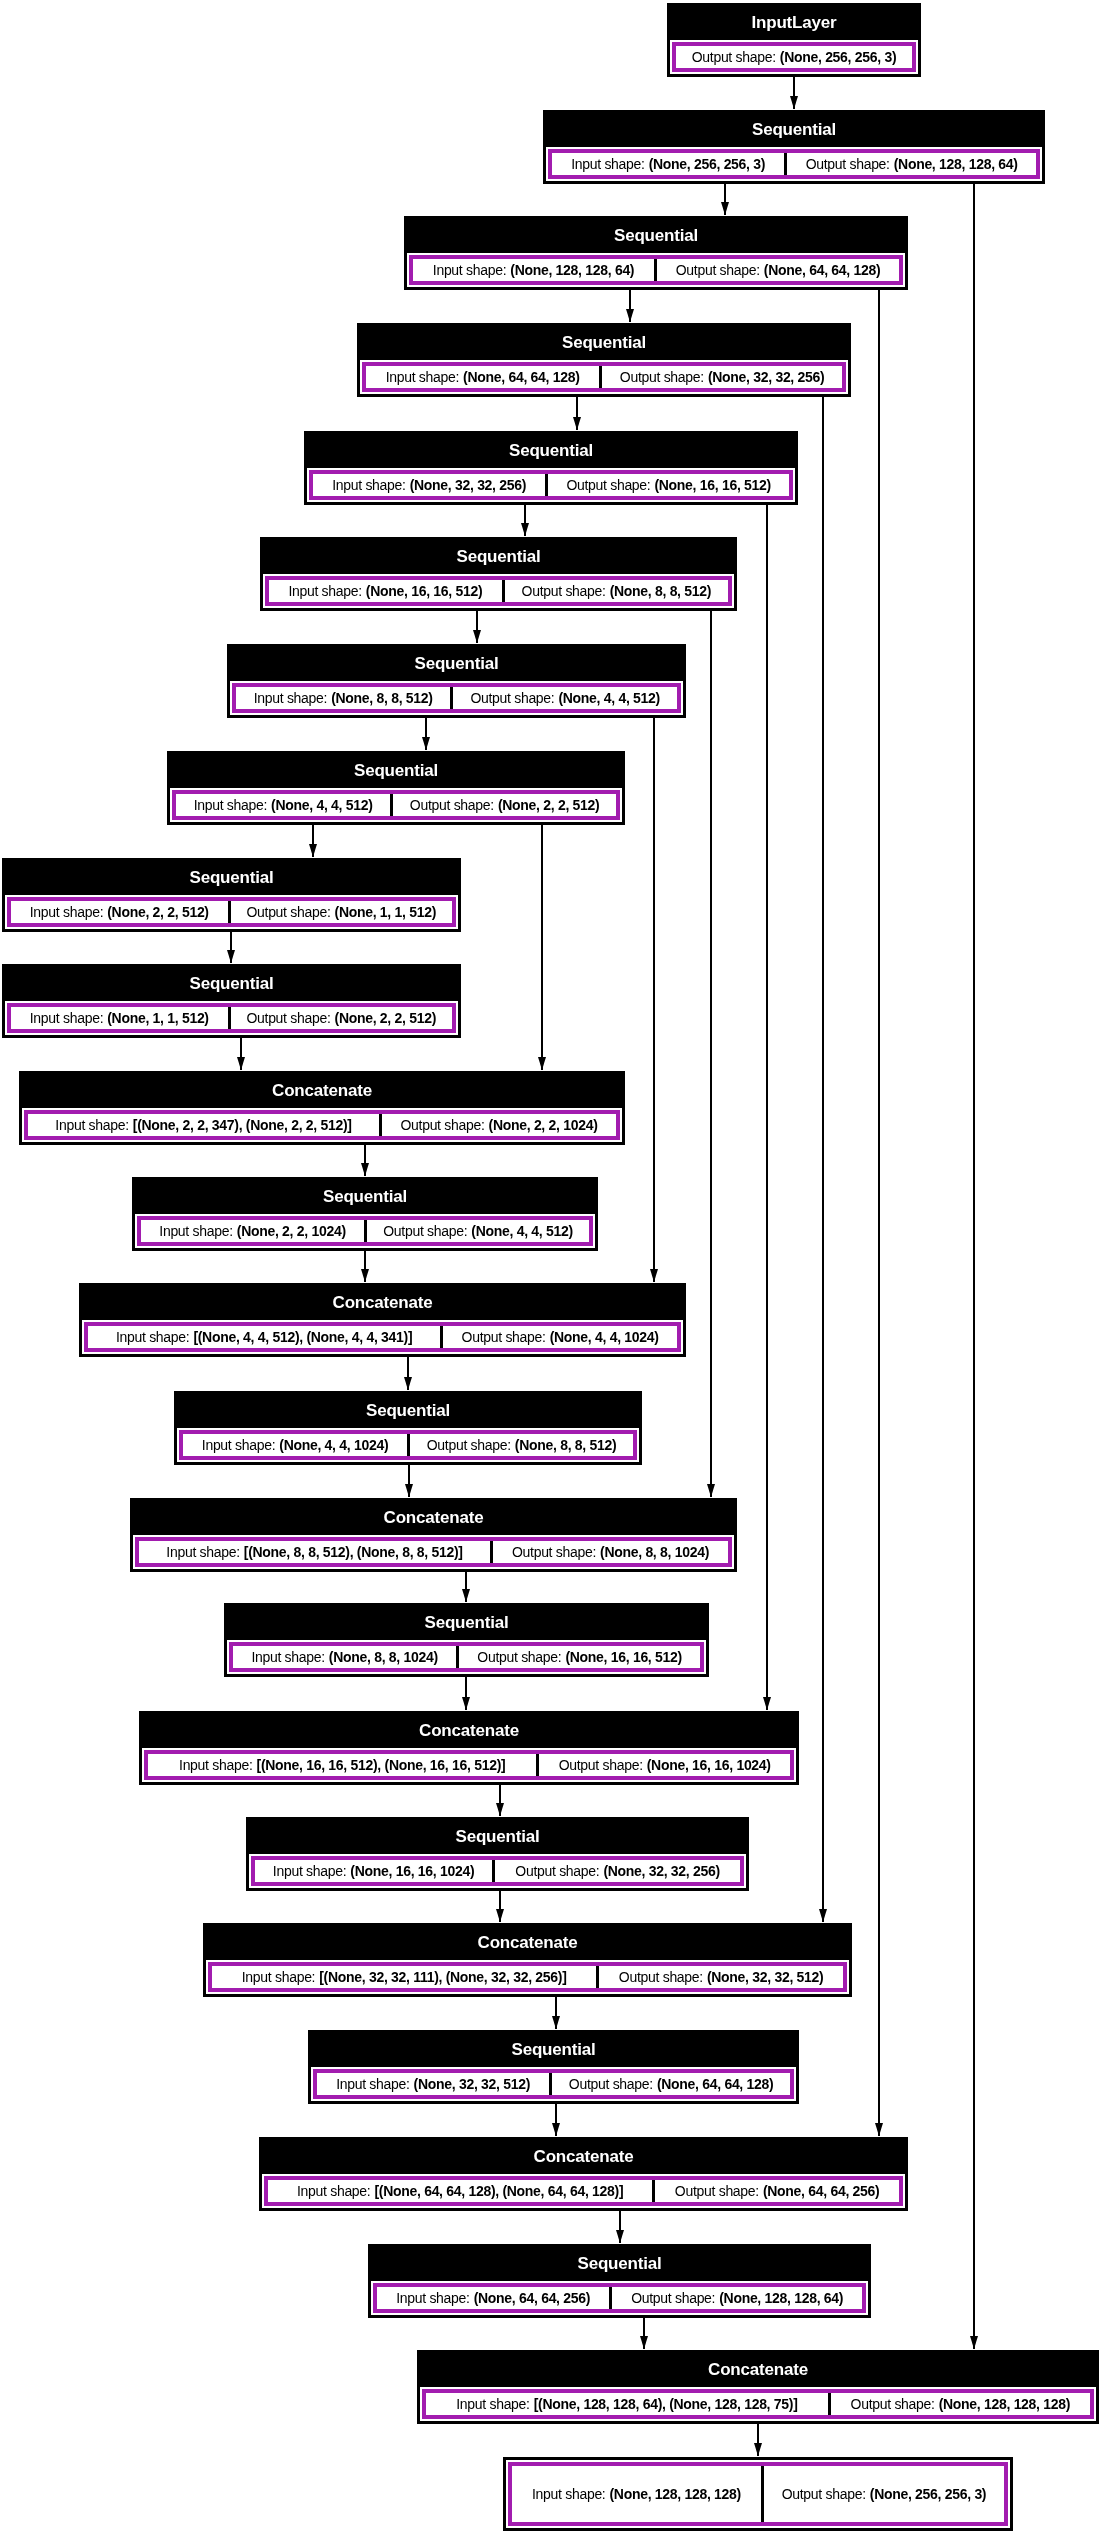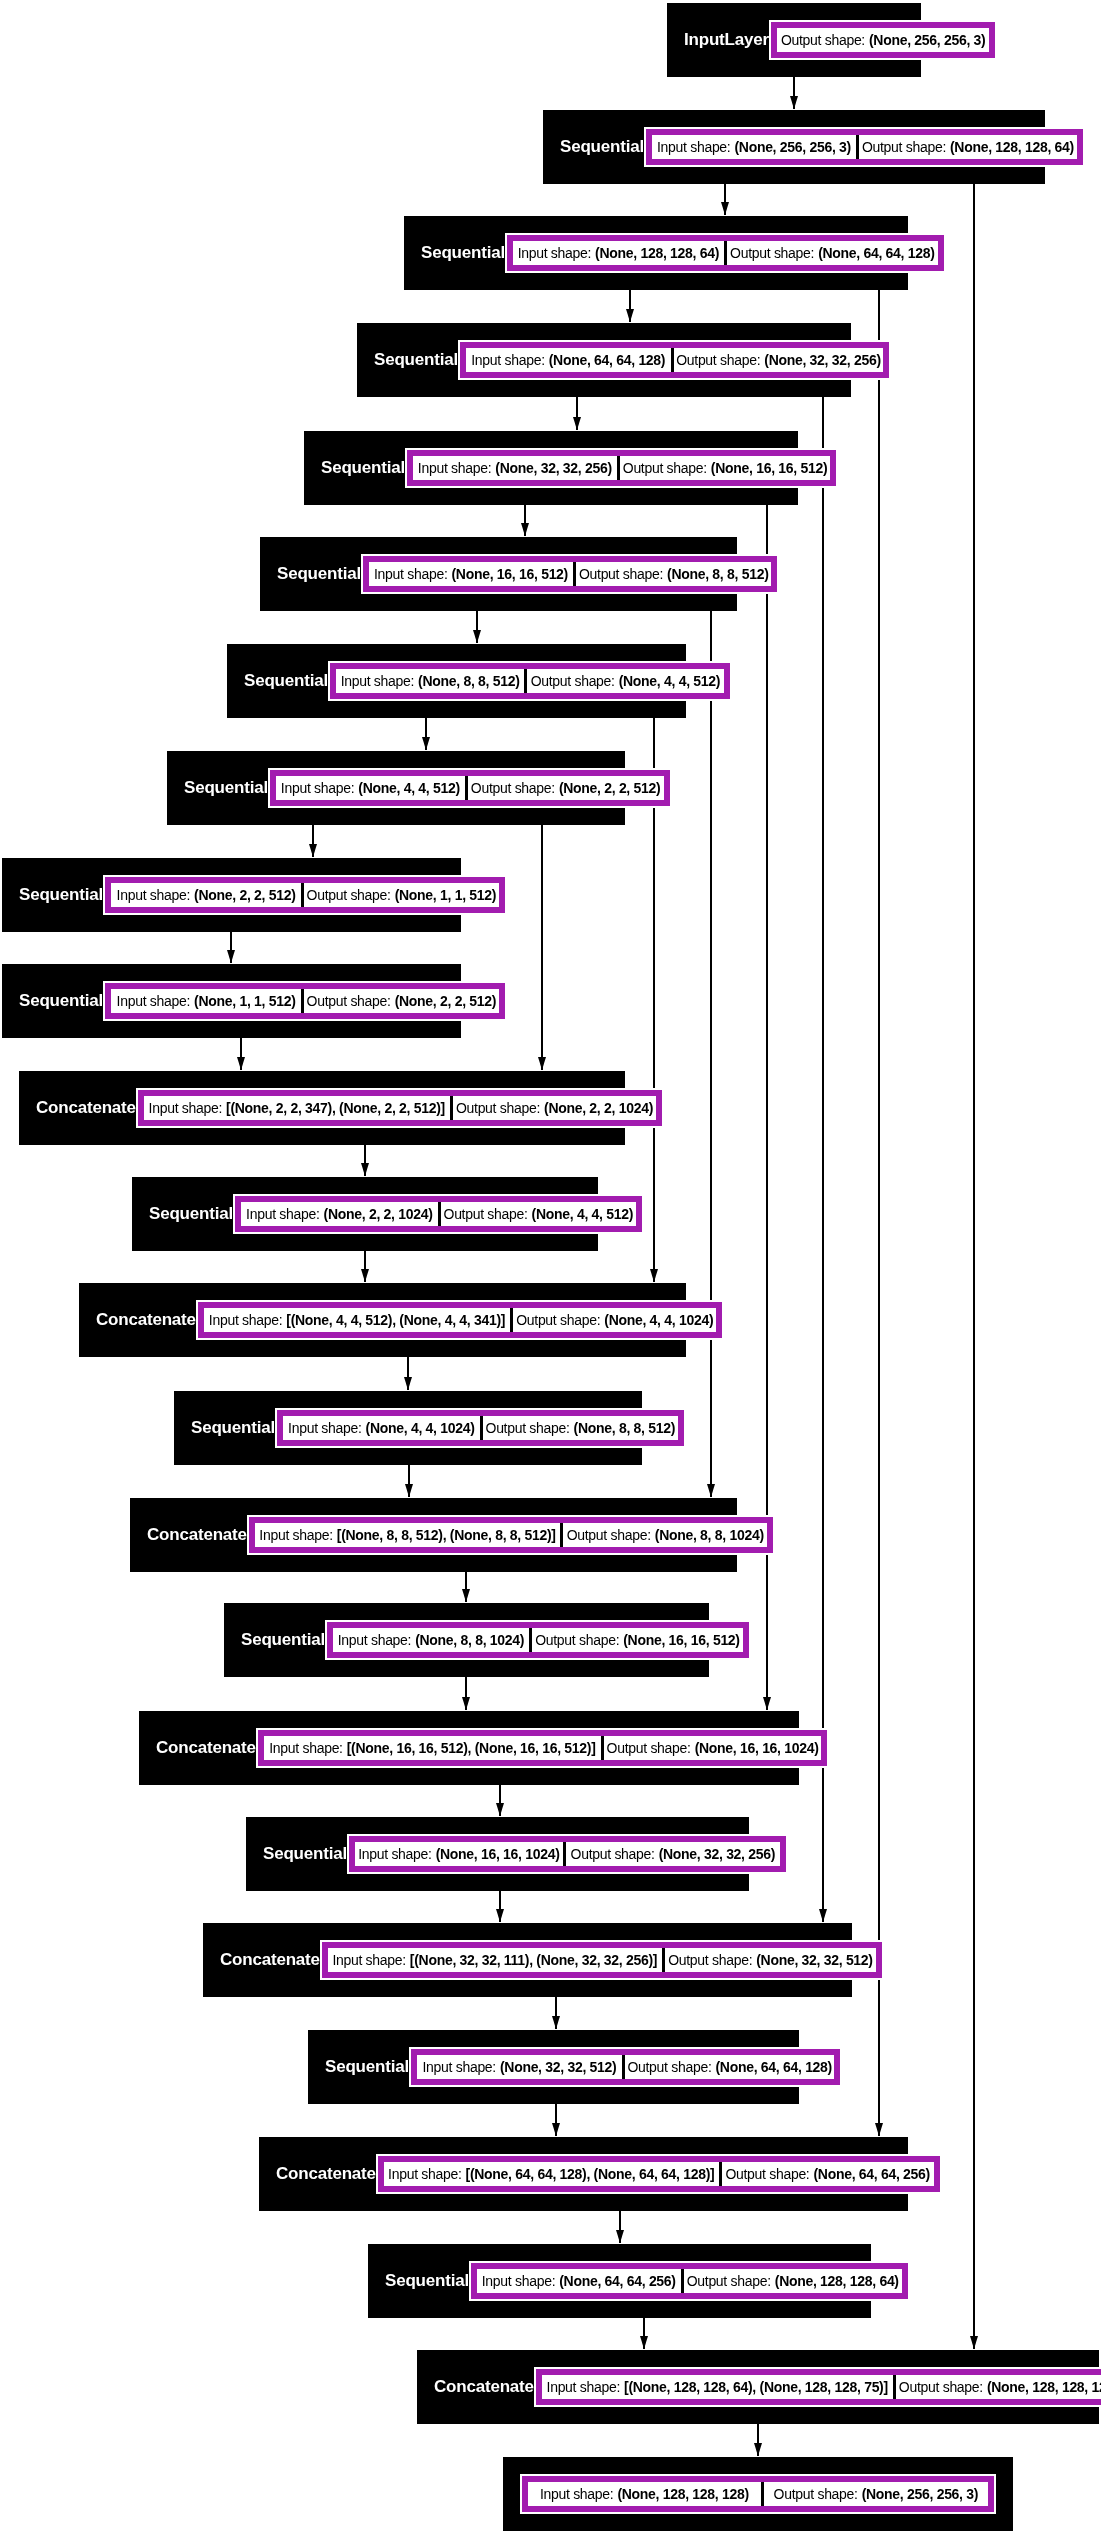--- a/index.html
+++ b/index.html
@@ -8,36 +8,36 @@
     width:1101px; height:2535px;
     background:var(--bg, #ffffff);
     font-family:"Liberation Sans", sans-serif;
     overflow:hidden;
   }
   #edges { position:absolute; left:0; top:0; width:1101px; height:2535px; }
   #edges line { stroke:var(--edge, #000); stroke-width:2; }
   .node {
     position:absolute; box-sizing:border-box;
     background:var(--node-fill, #000);
-    padding:17px;
-    display:flex; flex-direction:row;
+    padding:3px;
+    display:flex; flex-direction:column;
   }
   .node-title {
     flex:0 0 34px;
     color:var(--node-title-text, #fff);
     font-weight:bold; font-size:17px; letter-spacing:-0.2px;
     display:flex; align-items:center; justify-content:center;
     white-space:nowrap;
   }
   .node-body {
     background:var(--cell-fill, #fff);
     padding:2px; flex:1; display:flex;
   }
   .cells {
-    border:6px solid #a21caf;
+    border:4px solid #a21caf;
     display:flex; flex:1; min-width:0;
   }
   .cell {
     display:flex; align-items:center; justify-content:center;
     font-size:14px; letter-spacing:-0.3px; white-space:nowrap;
     color:var(--cell-text, #000);
     background:var(--cell-fill, #fff);
     padding:0 4px; box-sizing:border-box; overflow:hidden;
   }
   .cell + .cell { border-left:3px solid #000; }

